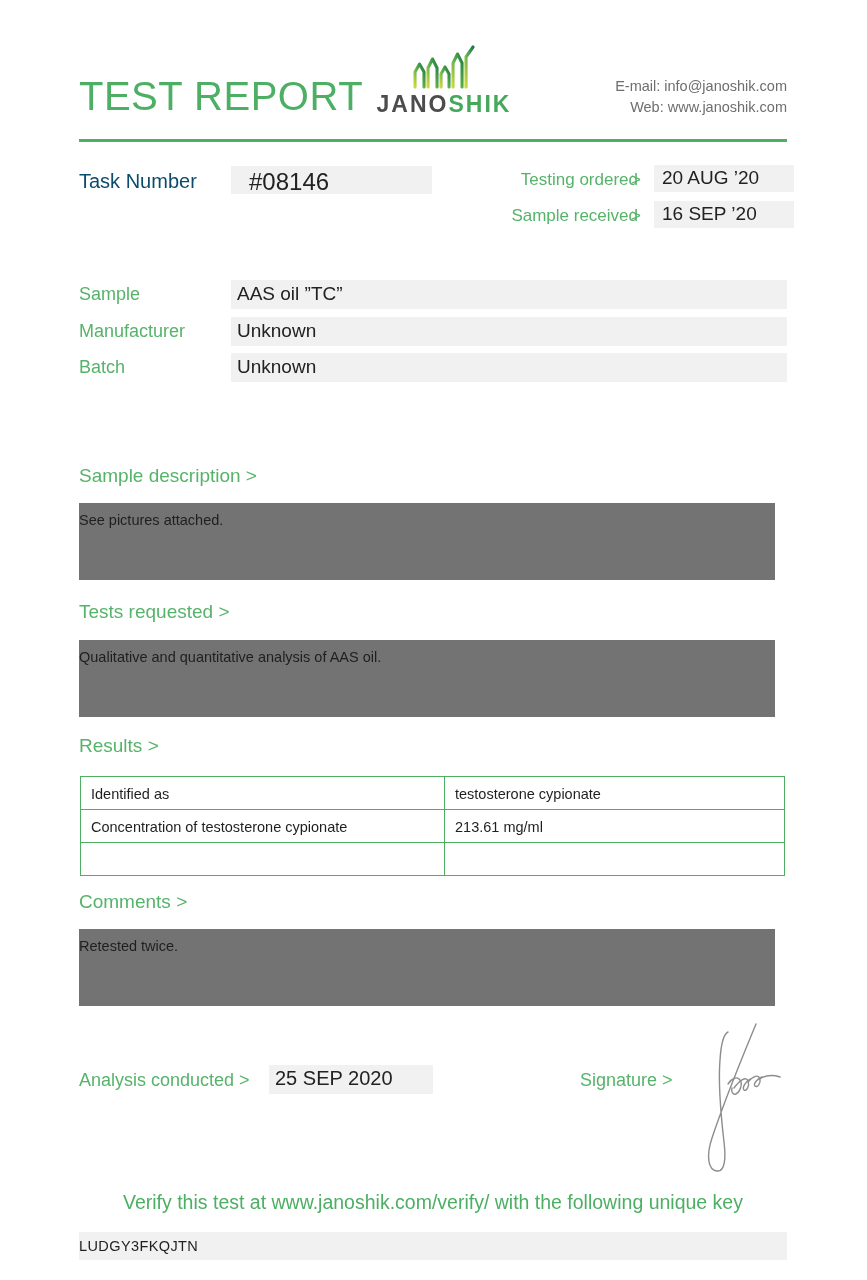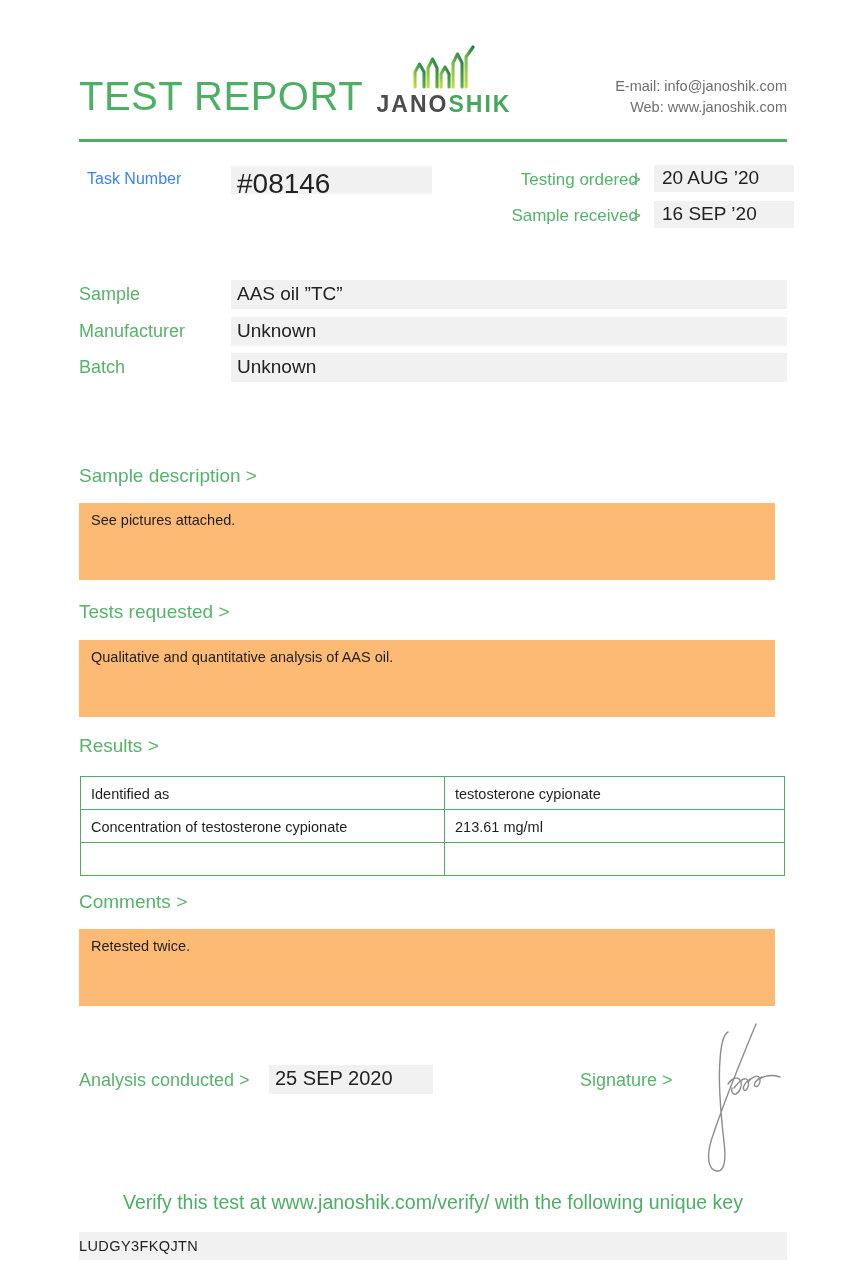--- a/index.html
+++ b/index.html
@@ -74,34 +74,33 @@
     left: 79px; top: 139px;
     width: 708px;
     height: 3px;
     background: #4caf63;
   }
 
   
   .task-label {
     position: absolute;
     left: 79px; top: 170px;
-    font-size: 16px;
-    color: #3b82f6;
-    white-space: nowrap;
-    margin-left: 8px;
+    font-size: 20px;
+    color: #0c4a6e;
+    white-space: nowrap;
   }
   .task-value {
     position: absolute;
     left: 231px; top: 166px;
     width: 201px;
     height: 28px;
     background: #f1f1f1;
-    font-size: 28px;
+    font-size: 24px;
     color: #222;
-    padding: 2px 0 0 6px;
+    padding: 2px 0 0 18px;
     box-sizing: border-box;
   }
 
   .date-rows {
     position: absolute;
     left: 489px; top: 168px;
     width: 298px;
   }
   .date-row {
     position: relative;
@@ -173,24 +172,24 @@
     position: absolute;
     left: 79px;
     font-size: 19px;
     color: #56b36a;
     white-space: nowrap;
   }
   .section-box {
     position: absolute;
     left: 79px;
     width: 696px;
-    background: #fdba74;
+    background: #737373;
     font-size: 14.5px;
     color: #1f1f1f;
-    padding: 9px 0 0 12px;
+    padding: 9px 0 0 0;
     box-sizing: border-box;
   }
 
   .sec-desc-head { top: 465px; }
   .sec-desc-box  { top: 503px; height: 77px; }
   .sec-tests-head { top: 601px; }
   .sec-tests-box  { top: 640px; height: 77px; }
   .sec-results-head { top: 735px; }
   .sec-comments-head { top: 891px; }
   .sec-comments-box  { top: 929px; height: 77px; }

